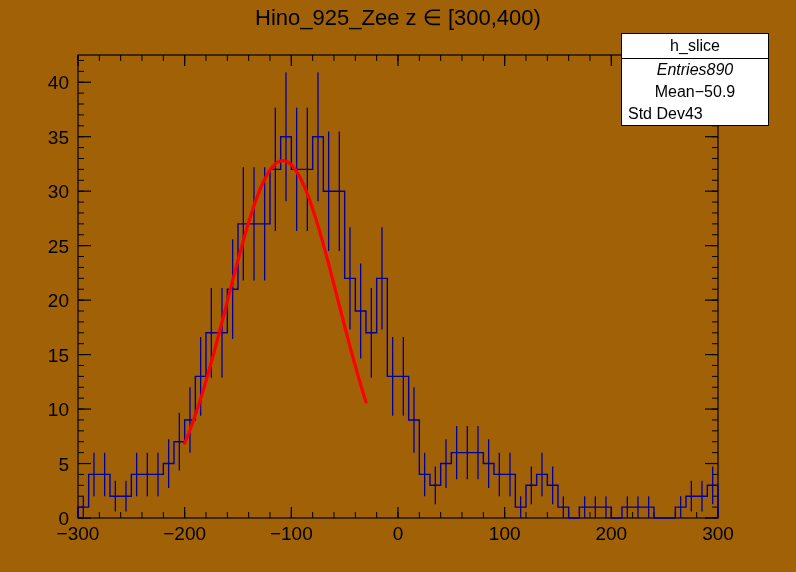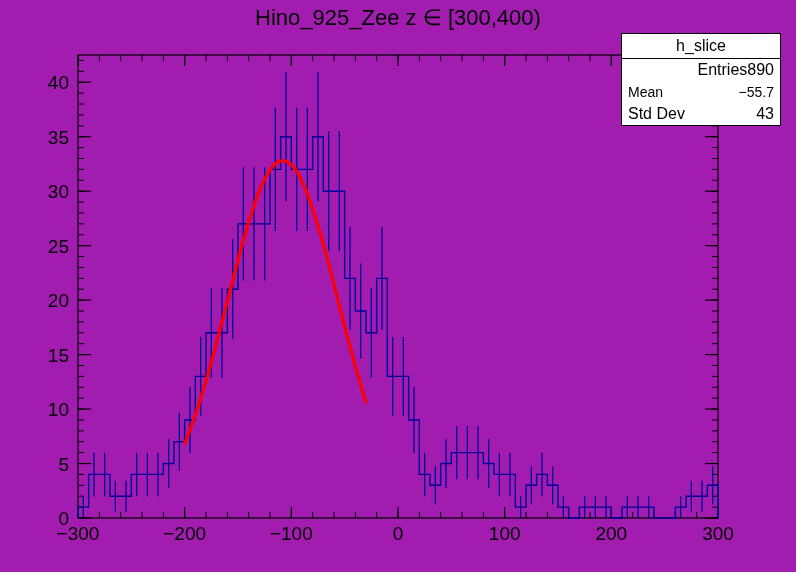--- a/index.html
+++ b/index.html
@@ -10,21 +10,21 @@
   body {
     width: 796px;
     height: 572px;
     overflow: hidden;
     font-family: "Liberation Sans", sans-serif;
   }
   #canvas-root {
     position: relative;
     width: 796px;
     height: 572px;
-    background: #a21caf;
+    background: #a16207;
   }
   #plot-svg {
     position: absolute;
     left: 0;
     top: 0;
   }
   .axis-label-text {
     font-family: "Liberation Sans", sans-serif;
     font-size: 19px;
     fill: #000000;
@@ -307,31 +307,31 @@
         <text x="69" y="416.05882352941177" text-anchor="end" class="axis-label-text">10</text>
         <text x="69" y="361.5882352941176" text-anchor="end" class="axis-label-text">15</text>
         <text x="69" y="307.11764705882354" text-anchor="end" class="axis-label-text">20</text>
         <text x="69" y="252.6470588235294" text-anchor="end" class="axis-label-text">25</text>
         <text x="69" y="198.17647058823525" text-anchor="end" class="axis-label-text">30</text>
         <text x="69" y="143.70588235294122" text-anchor="end" class="axis-label-text">35</text>
         <text x="69" y="89.23529411764707" text-anchor="end" class="axis-label-text">40</text>
       </g>
   </svg>
 
-  <div id="stats-box" style="position:absolute; left:621px; top:33px; width:160px;
+  <div id="stats-box" style="position:absolute; left:621px; top:33px; width:148px;
         border:1px solid #000; background:#ffffff; box-sizing:border-box;">
     <div style="text-align:center; font-size:16px; line-height:22px; border-bottom:1px solid #000; padding:1px 0;">h_slice</div>
     <div id="stats-rows">
-        <div style="display: flex; justify-content: flex-end; font-size: 16px; line-height: 22px; padding: 0px 6px;">
+        <div style="display: flex; justify-content: center; font-size: 16px; line-height: 22px; padding: 0px 6px; font-style: italic;">
           <span>Entries</span>
           <span>890</span>
         </div>
-        <div style="display: flex; justify-content: space-between; font-size: 14px; line-height: 22px; padding: 0px 6px;">
+        <div style="display: flex; justify-content: center; font-size: 16px; line-height: 22px; padding: 0px 6px;">
           <span>Mean</span>
-          <span>−55.7</span>
+          <span>−50.9</span>
         </div>
-        <div style="display: flex; justify-content: space-between; font-size: 16px; line-height: 22px; padding: 0px 6px;">
+        <div style="display: flex; font-size: 16px; line-height: 22px; padding: 0px 6px;">
           <span>Std Dev</span>
           <span>43</span>
         </div>
       </div>
   </div>
 </div>
 
 </body></html>

